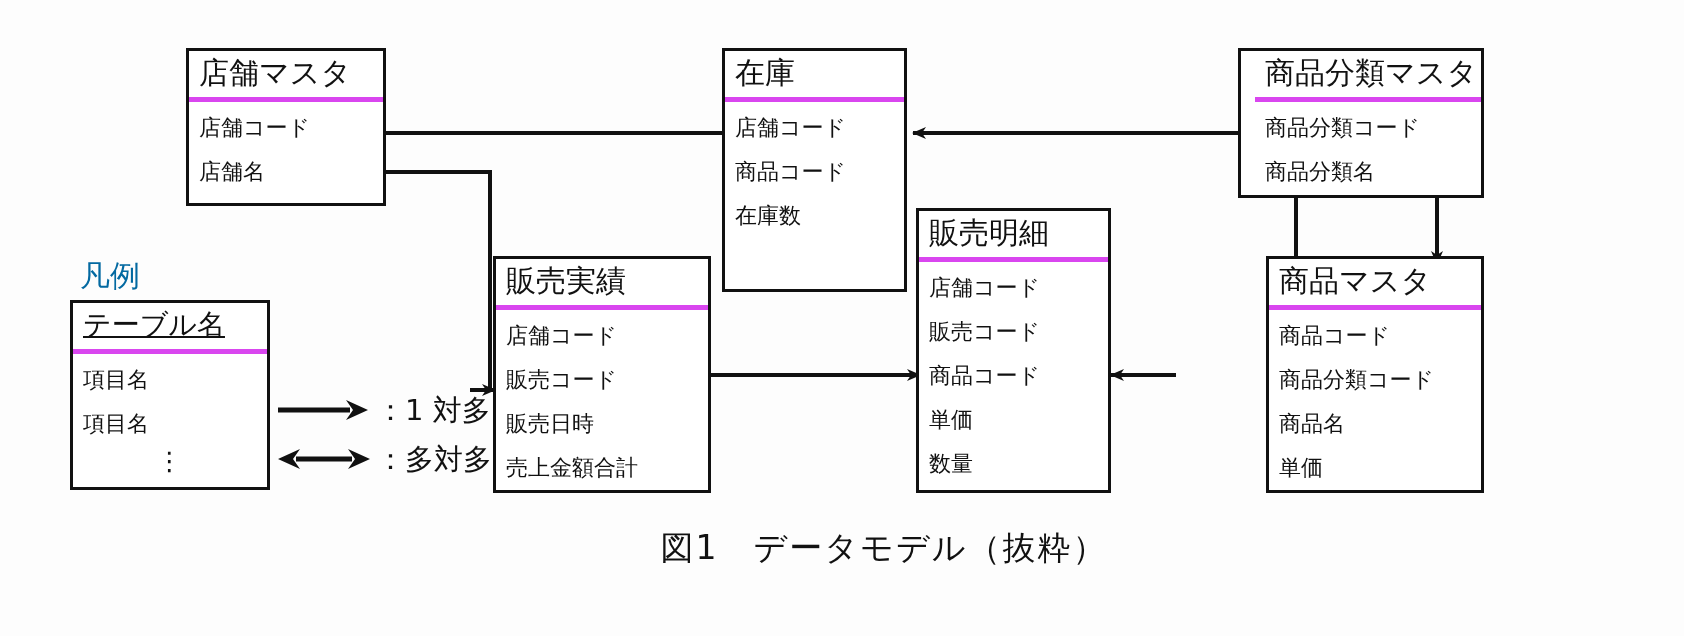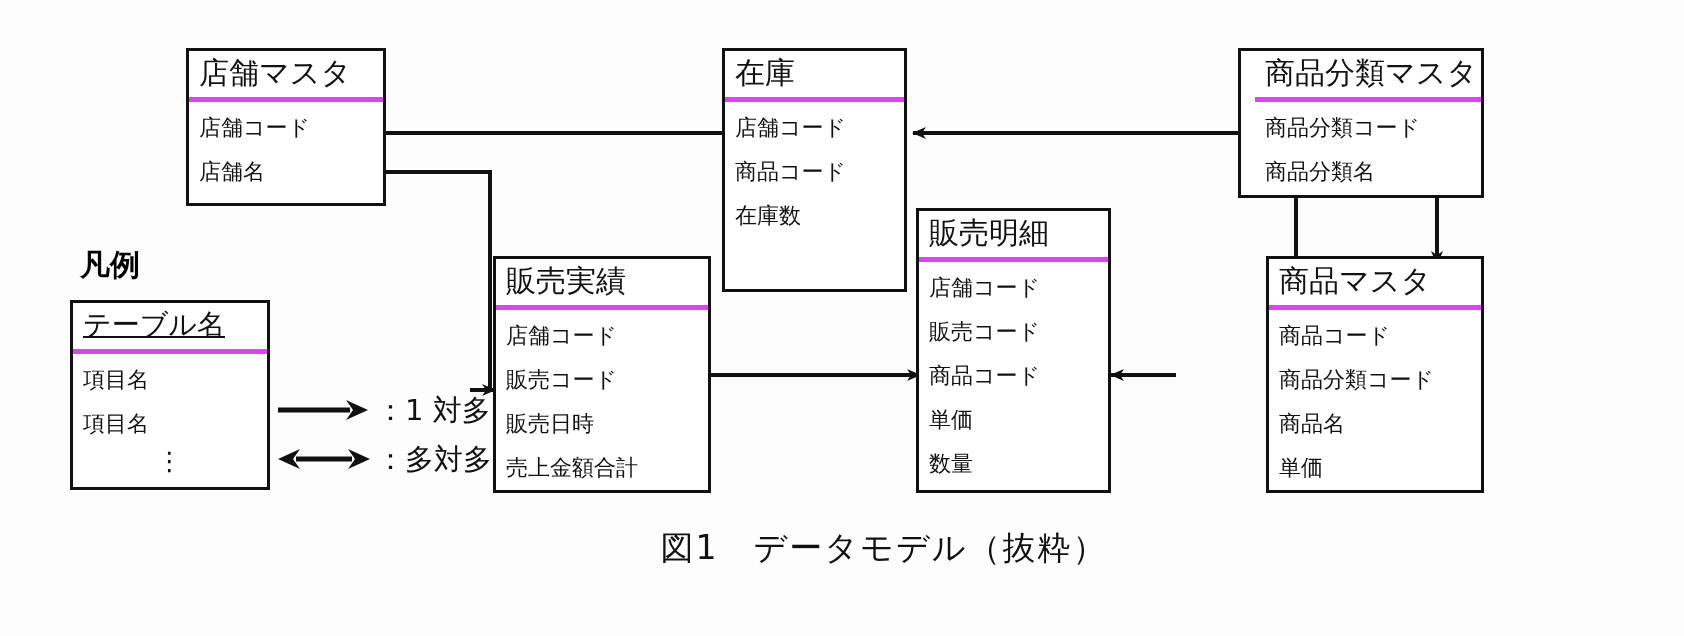--- a/index.html
+++ b/index.html
@@ -52,26 +52,25 @@
   .entity .fld.dots {
     text-align: center;
     font-size: 26px;
     line-height: 30px;
     letter-spacing: 1px;
   }
   
   #legend-title {
     position: absolute;
     left: 80px;
-    top: 247px;
+    top: 258px;
     font-size: 30px;
     line-height: 36px;
-    color: #000000;
-    white-space: nowrap;
-    font-weight: bold;
+    color: #0369a1;
+    white-space: nowrap;
   }
   .legend-row {
     position: absolute;
     display: flex;
     align-items: center;
     white-space: nowrap;
   }
   .legend-row .sym {
     width: 96px;
     height: 30px;

